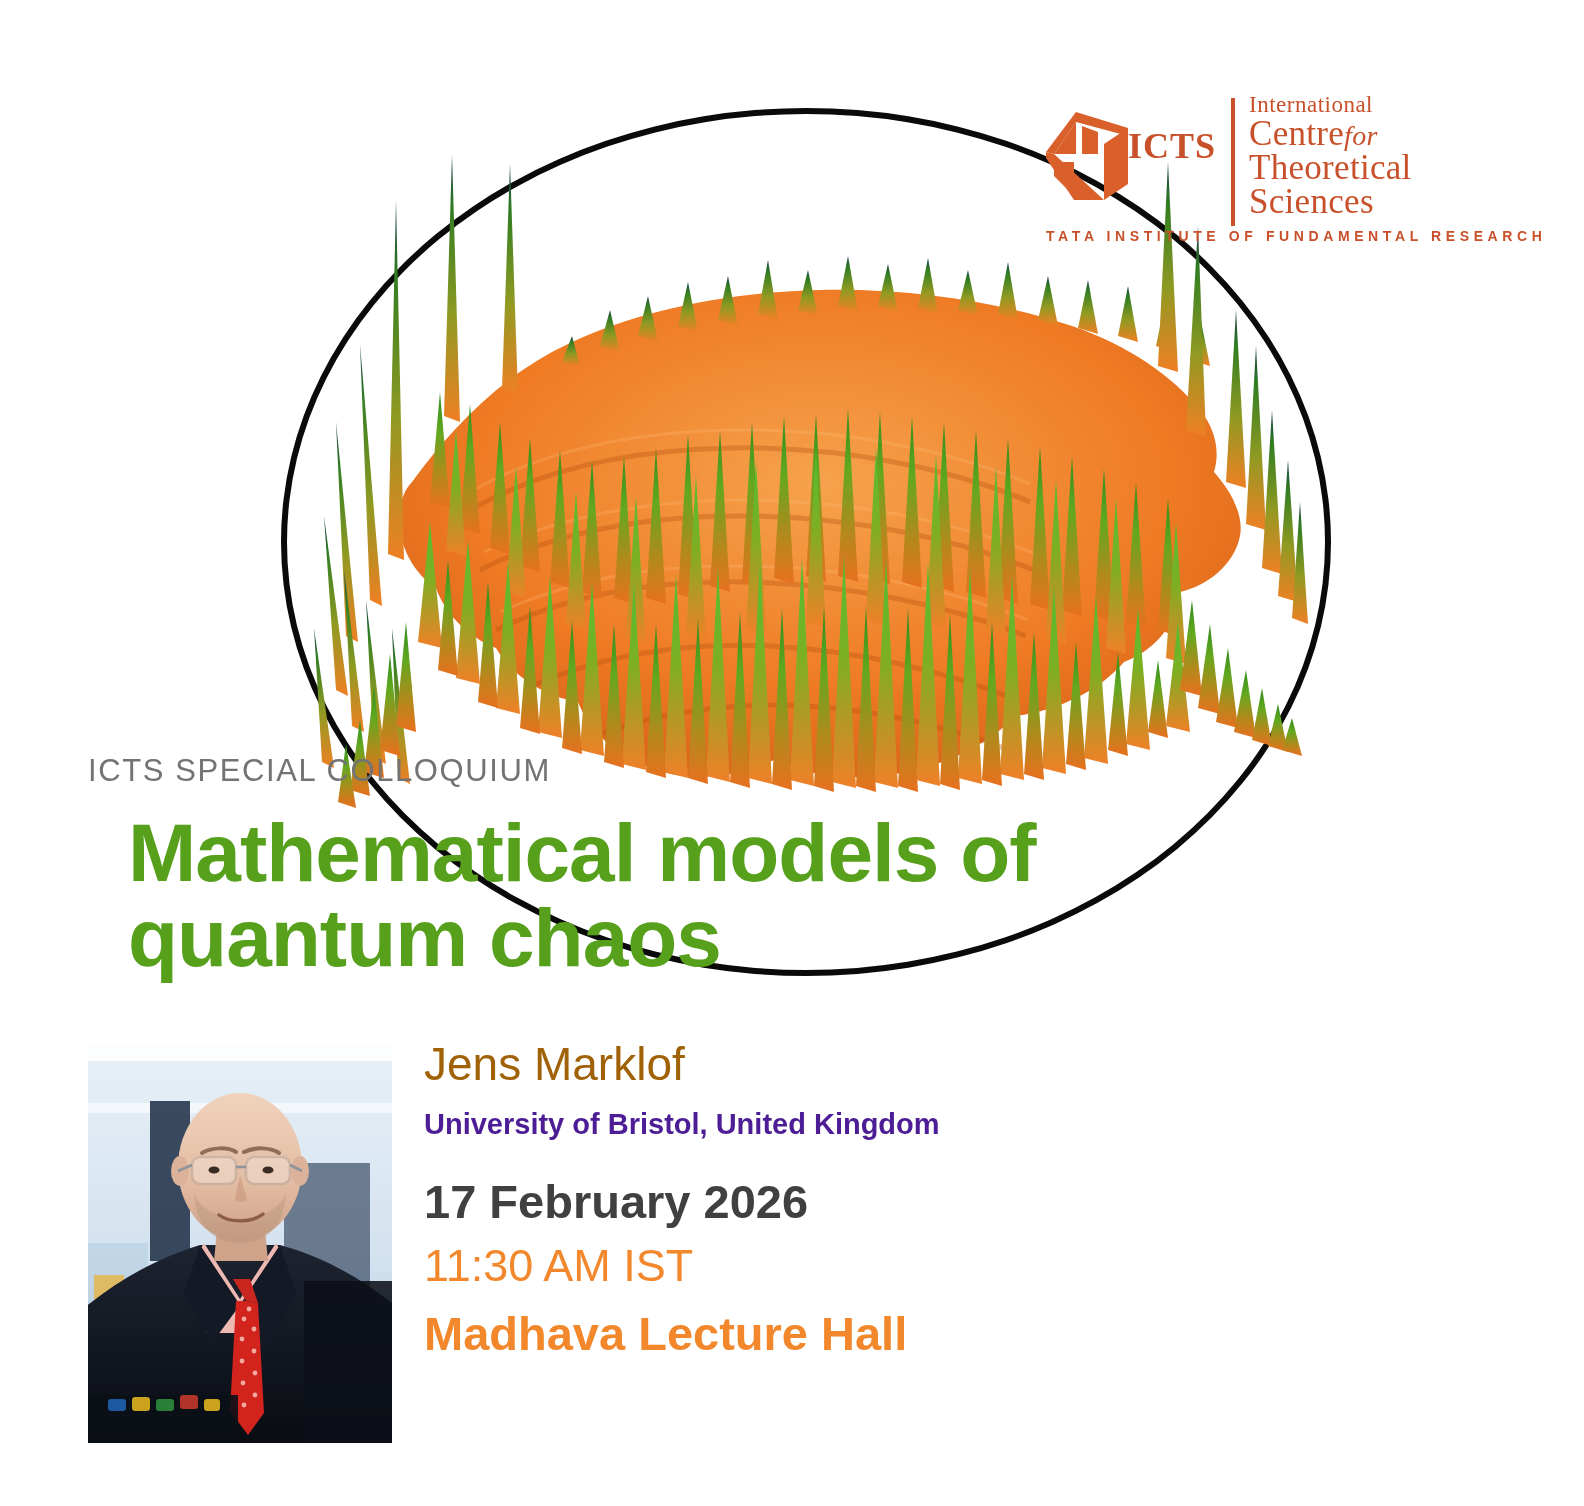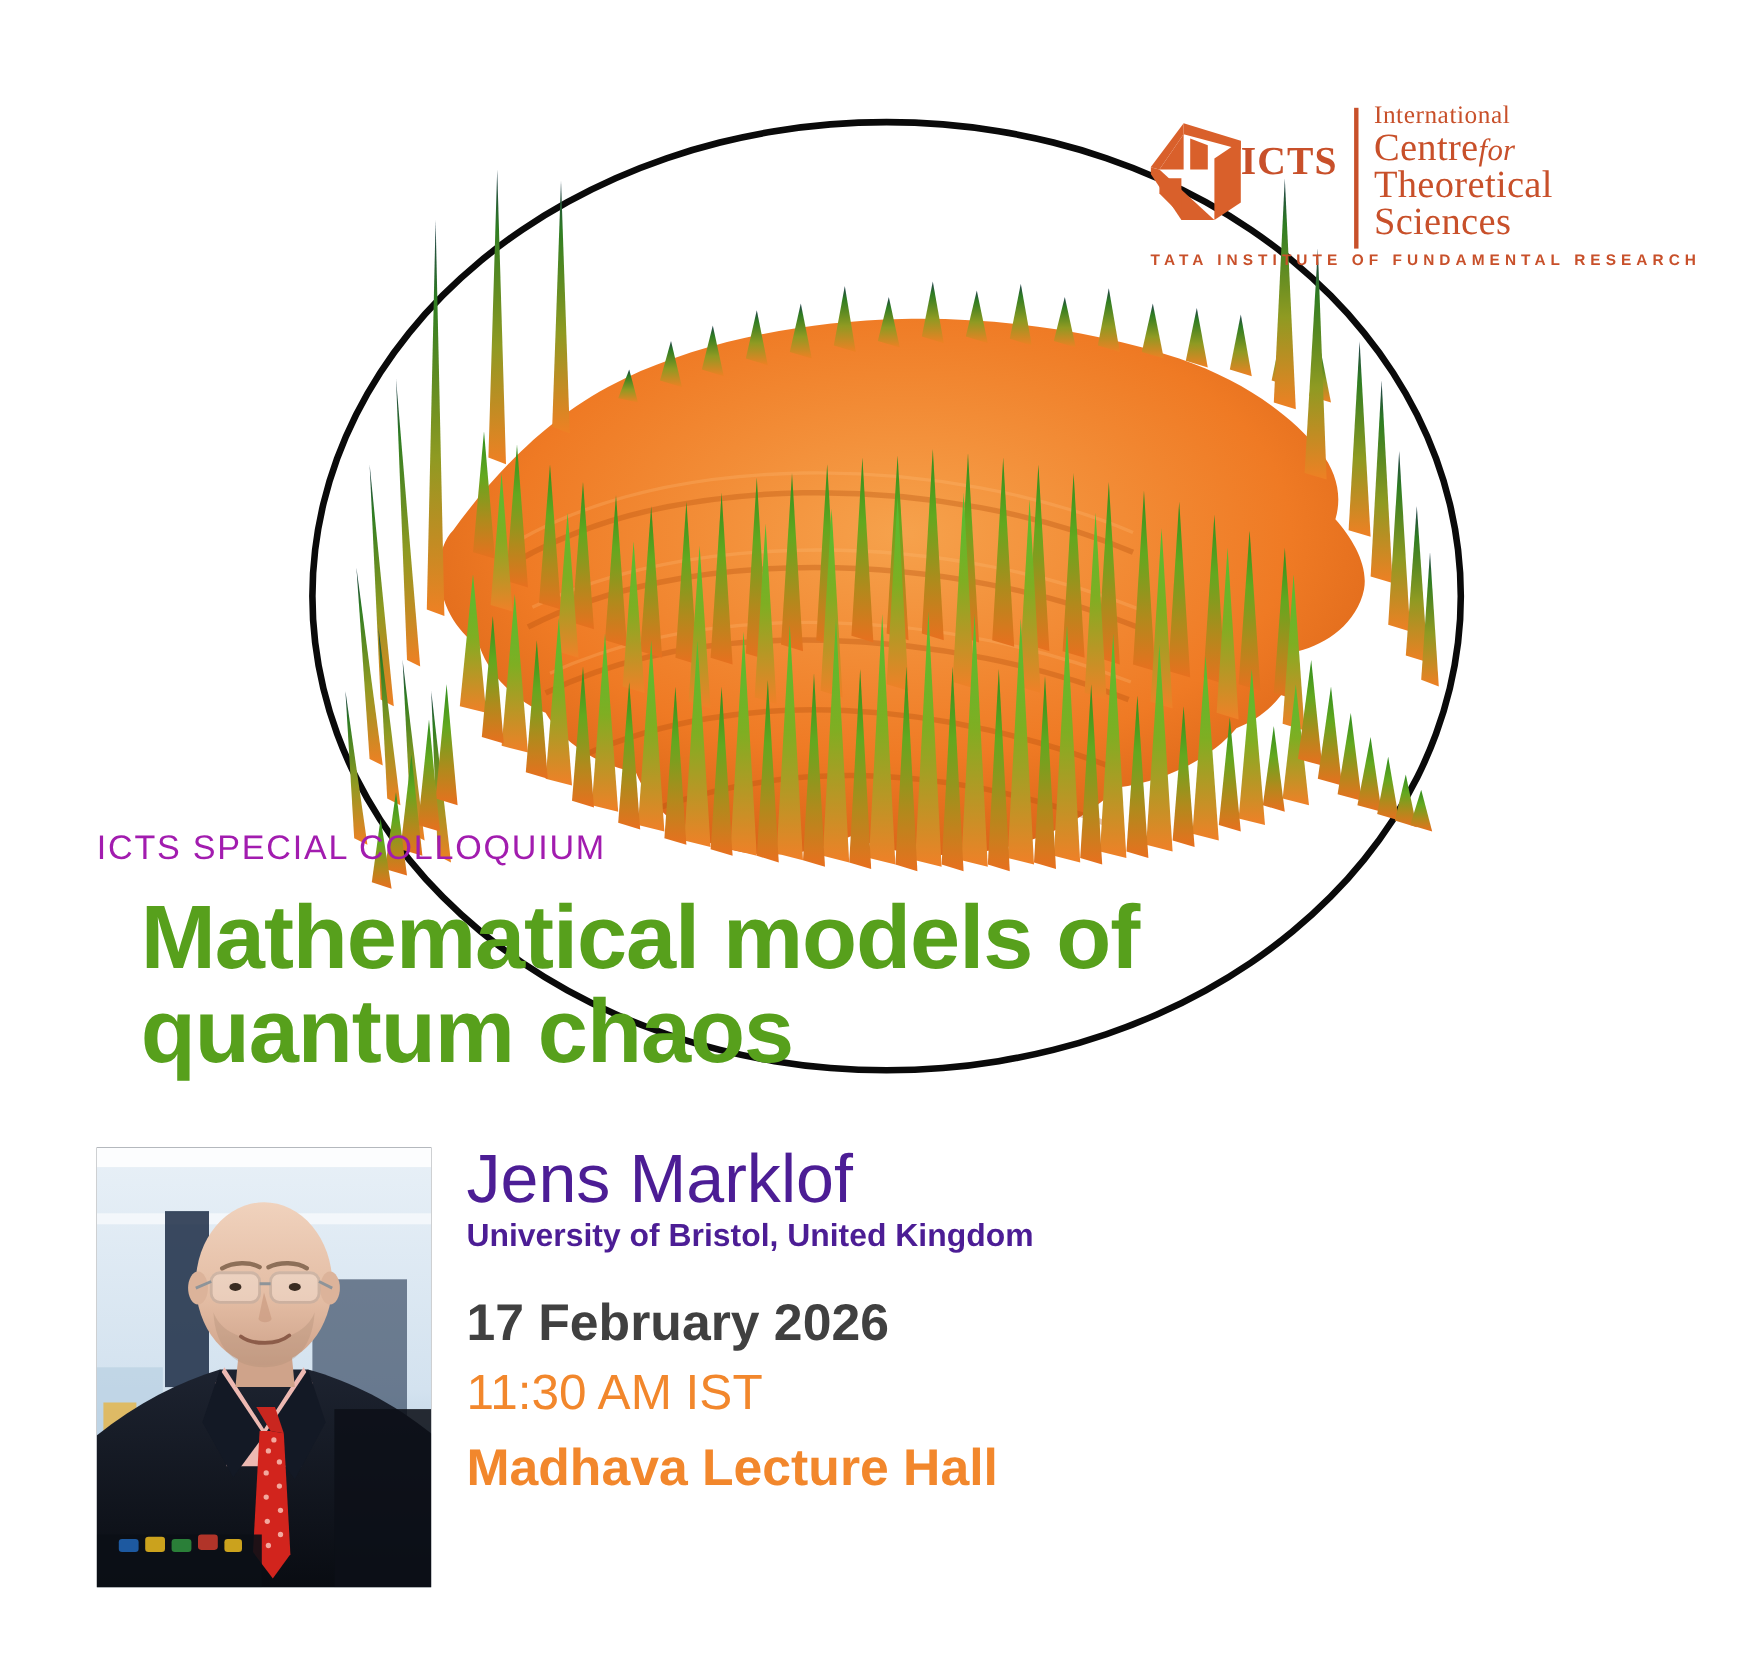--- a/index.html
+++ b/index.html
@@ -44,41 +44,41 @@
   .ll4{font-size:35px;letter-spacing:.3px;}
   .logo-tifr{
     position:absolute;left:0px;top:136px;
     font-family:"Liberation Sans", sans-serif;font-weight:700;
     font-size:14px;letter-spacing:4.6px;color:#c8502a;white-space:nowrap;
   }
 
   
   .kicker{
     position:absolute;left:88px;top:753px;
-    font-size:31px;letter-spacing:1.6px;color:#a21caf;
+    font-size:31px;letter-spacing:1.6px;color:#737373;
     font-weight:300;white-space:nowrap;
   }
   .title{
     position:absolute;left:84px;top:810px;width:1050px;
     font-size:82px;line-height:1.04;font-weight:700;color:#57a01c;
     letter-spacing:-1px;
     margin-left:44px;
   }
   .title span{display:block;}
 
   
   .photo{
     position:absolute;left:88px;top:1043px;width:304px;height:400px;
     overflow:hidden;background:#0d1420;
   }
   .photo svg{display:block;width:304px;height:400px;}
 
   .speaker-name{
     position:absolute;left:424px;top:1040px;
-    font-size:62px;font-weight:300;color:#4c1d95;letter-spacing:0px;
+    font-size:46px;font-weight:300;color:#a16207;letter-spacing:0px;
     line-height:1.05;white-space:nowrap;
   }
   .speaker-aff{
     position:absolute;left:424px;top:1108px;
     font-size:29px;font-weight:700;color:#4c1d95;white-space:nowrap;
   }
   .ev-date{
     position:absolute;left:424px;top:1174px;
     font-size:47px;font-weight:700;color:#404040;white-space:nowrap;
   }

